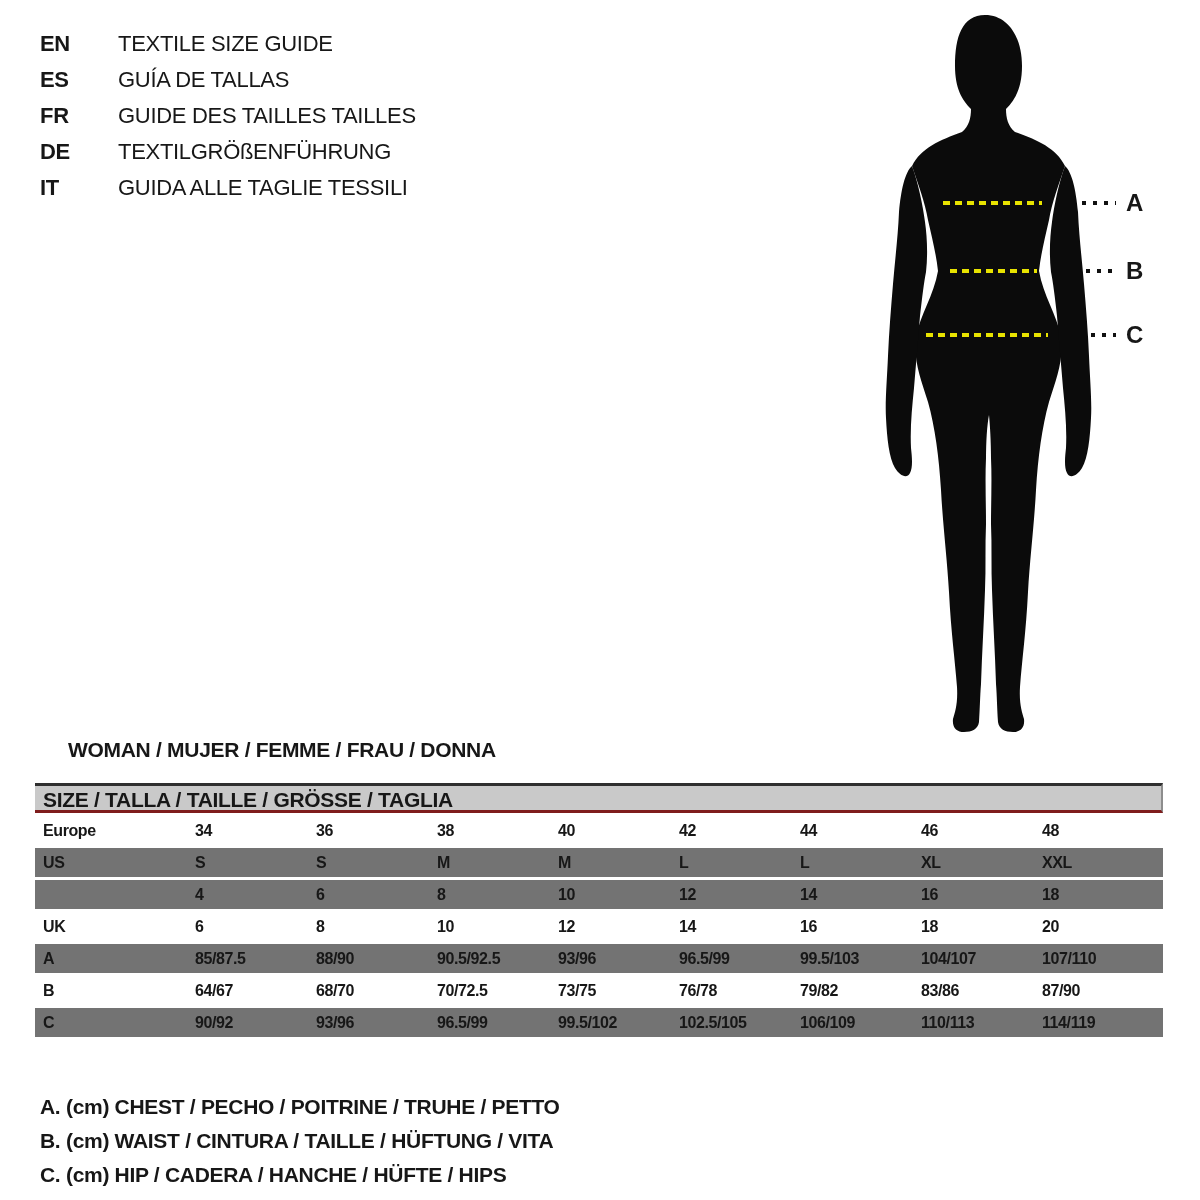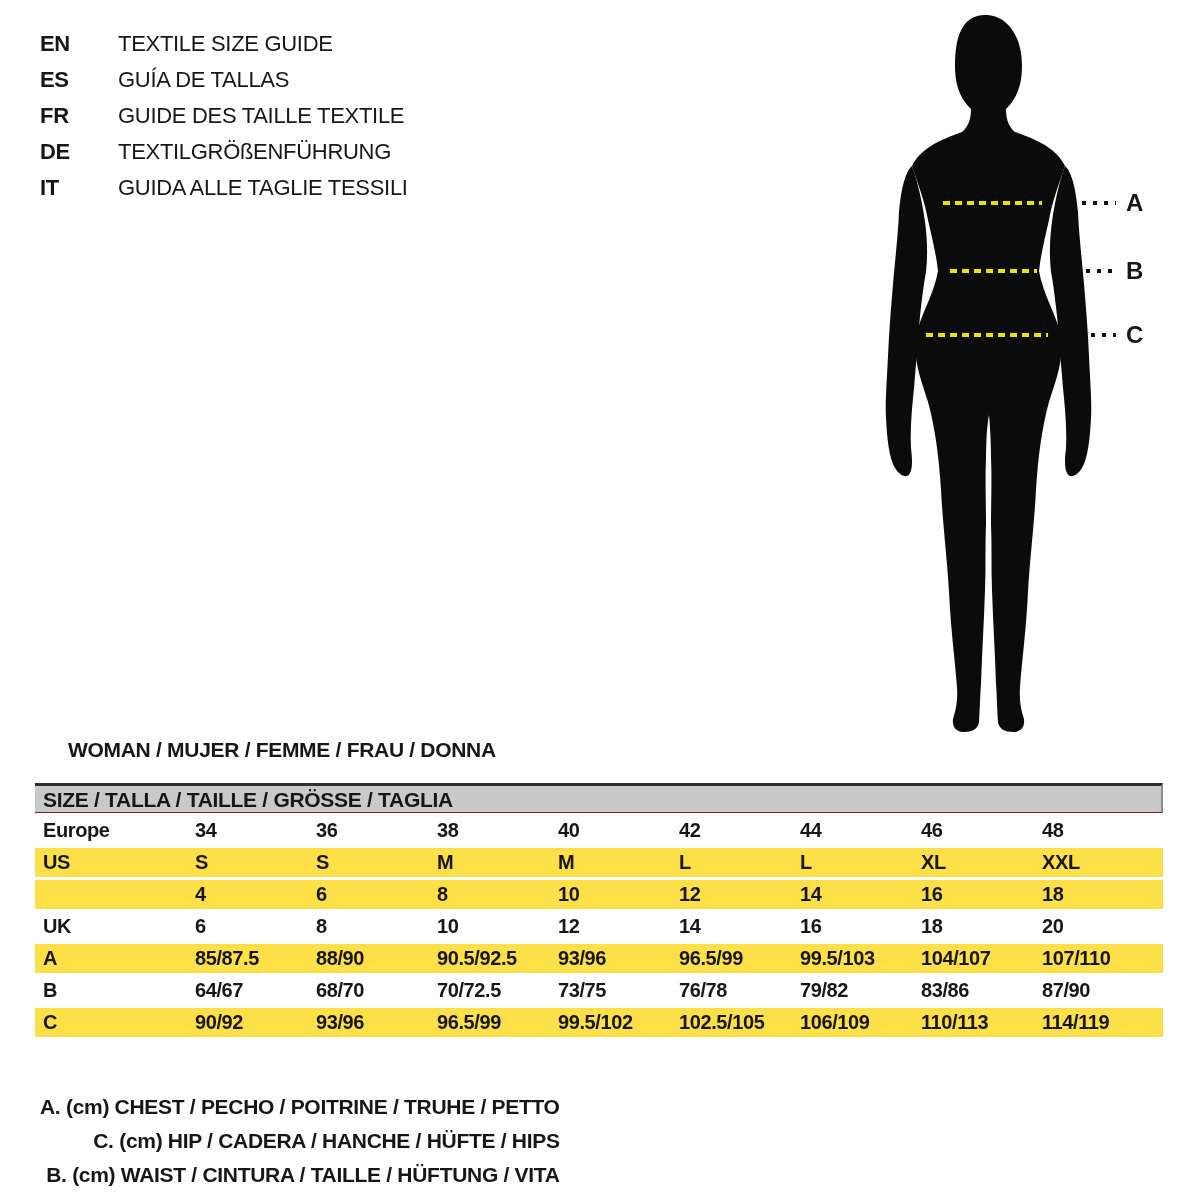--- a/index.html
+++ b/index.html
@@ -14,50 +14,50 @@
   .lang-code{width:78px;font-weight:700;font-size:22px;letter-spacing:-0.3px;}
   .lang-title{font-weight:400;font-size:22px;letter-spacing:-0.3px;white-space:nowrap;}
   
   .figure{left:870px;top:12px;width:300px;height:725px;}
   
   .gender{left:40px;top:738px;font-size:21px;font-weight:700;letter-spacing:-0.3px;margin-left:28px;}
   
   .size-table{left:35px;top:783px;width:1128px;}
   .thead{
     box-sizing:border-box;height:30px;line-height:27px;background:#c9c9c9;
-    border-top:3px solid #2f2f2f;border-right:2px solid #8d8d8d;border-bottom:1px solid #7f1d1d;
+    border-top:3px solid #2f2f2f;border-right:2px solid #8d8d8d;border-bottom:3px solid #7f1d1d;
     padding-left:8px;font-size:21px;font-weight:700;letter-spacing:-0.3px;
   }
   .trow{
     display:grid;grid-template-columns:160px repeat(8,1fr);
     height:29px;line-height:29px;margin-top:3px;
-    font-size:20px;font-weight:700;letter-spacing:-0.4px;
+    font-size:16px;font-weight:700;letter-spacing:-0.4px;
   }
-  .trow.stripe{background:#fde047;}
+  .trow.stripe{background:#737373;}
   .trow .lbl{text-align:left;padding-left:8px;}
   .trow .c{text-align:left;}
   
   .legend{left:40px;top:1090px;}
-  .legend-line{font-size:21px;font-weight:700;letter-spacing:-0.3px;line-height:34px;white-space:nowrap;text-align:right;}
+  .legend-line{font-size:21px;font-weight:700;letter-spacing:-0.3px;line-height:34px;white-space:nowrap;}
 </style>
 </head>
 <body>
 
 <div class="abs langs">
   <div class="lang-row">
     <span class="lang-code">EN</span>
     <span class="lang-title">TEXTILE SIZE GUIDE</span>
   </div>
   <div class="lang-row">
     <span class="lang-code">ES</span>
     <span class="lang-title">GUÍA DE TALLAS</span>
   </div>
   <div class="lang-row">
     <span class="lang-code">FR</span>
-    <span class="lang-title">GUIDE DES TAILLE TEXTILE</span>
+    <span class="lang-title">GUIDE DES TAILLES TAILLES</span>
   </div>
   <div class="lang-row">
     <span class="lang-code">DE</span>
     <span class="lang-title">TEXTILGRÖßENFÜHRUNG</span>
   </div>
   <div class="lang-row">
     <span class="lang-code">IT</span>
     <span class="lang-title">GUIDA ALLE TAGLIE TESSILI</span>
   </div>
 </div>
@@ -235,15 +235,15 @@
     <span class="c">99.5/102</span>
     <span class="c">102.5/105</span>
     <span class="c">106/109</span>
     <span class="c">110/113</span>
     <span class="c">114/119</span>
   </div>
 </div>
 
 <div class="abs legend">
   <div class="legend-line">A. (cm) CHEST / PECHO / POITRINE / TRUHE / PETTO</div>
+  <div class="legend-line">B. (cm) WAIST / CINTURA / TAILLE / HÜFTUNG / VITA</div>
   <div class="legend-line">C. (cm) HIP / CADERA / HANCHE / HÜFTE / HIPS</div>
-  <div class="legend-line">B. (cm) WAIST / CINTURA / TAILLE / HÜFTUNG / VITA</div>
 </div>
 
 </body></html>

